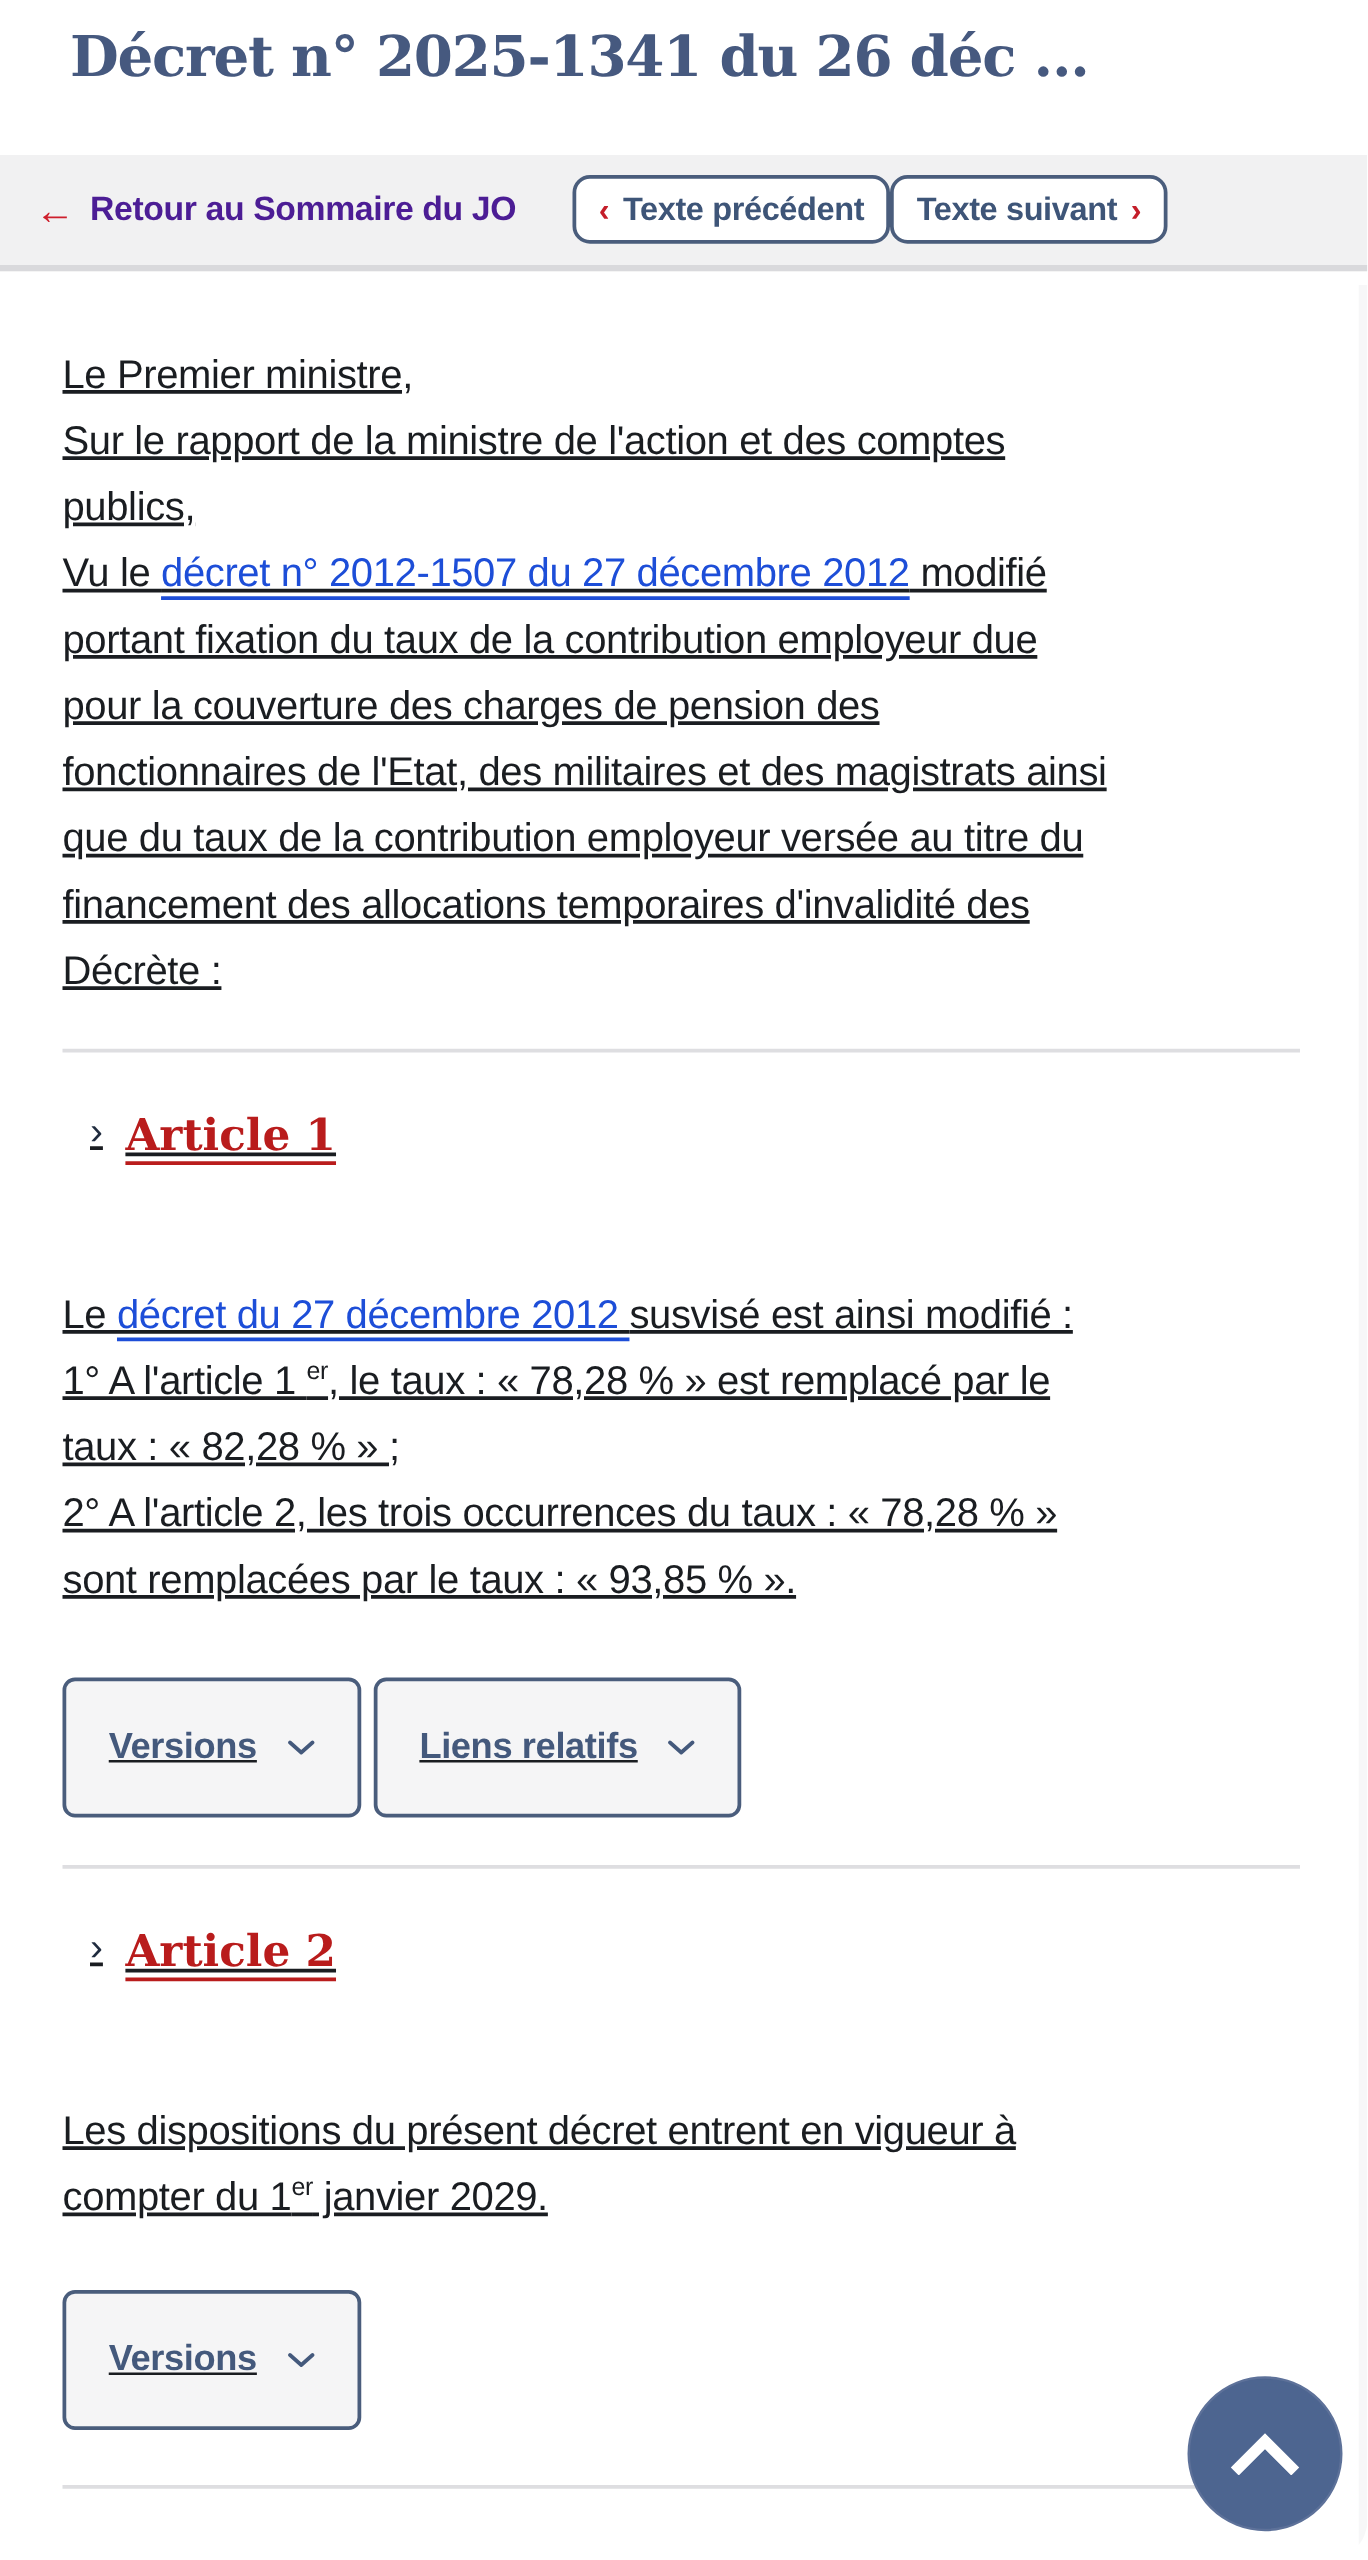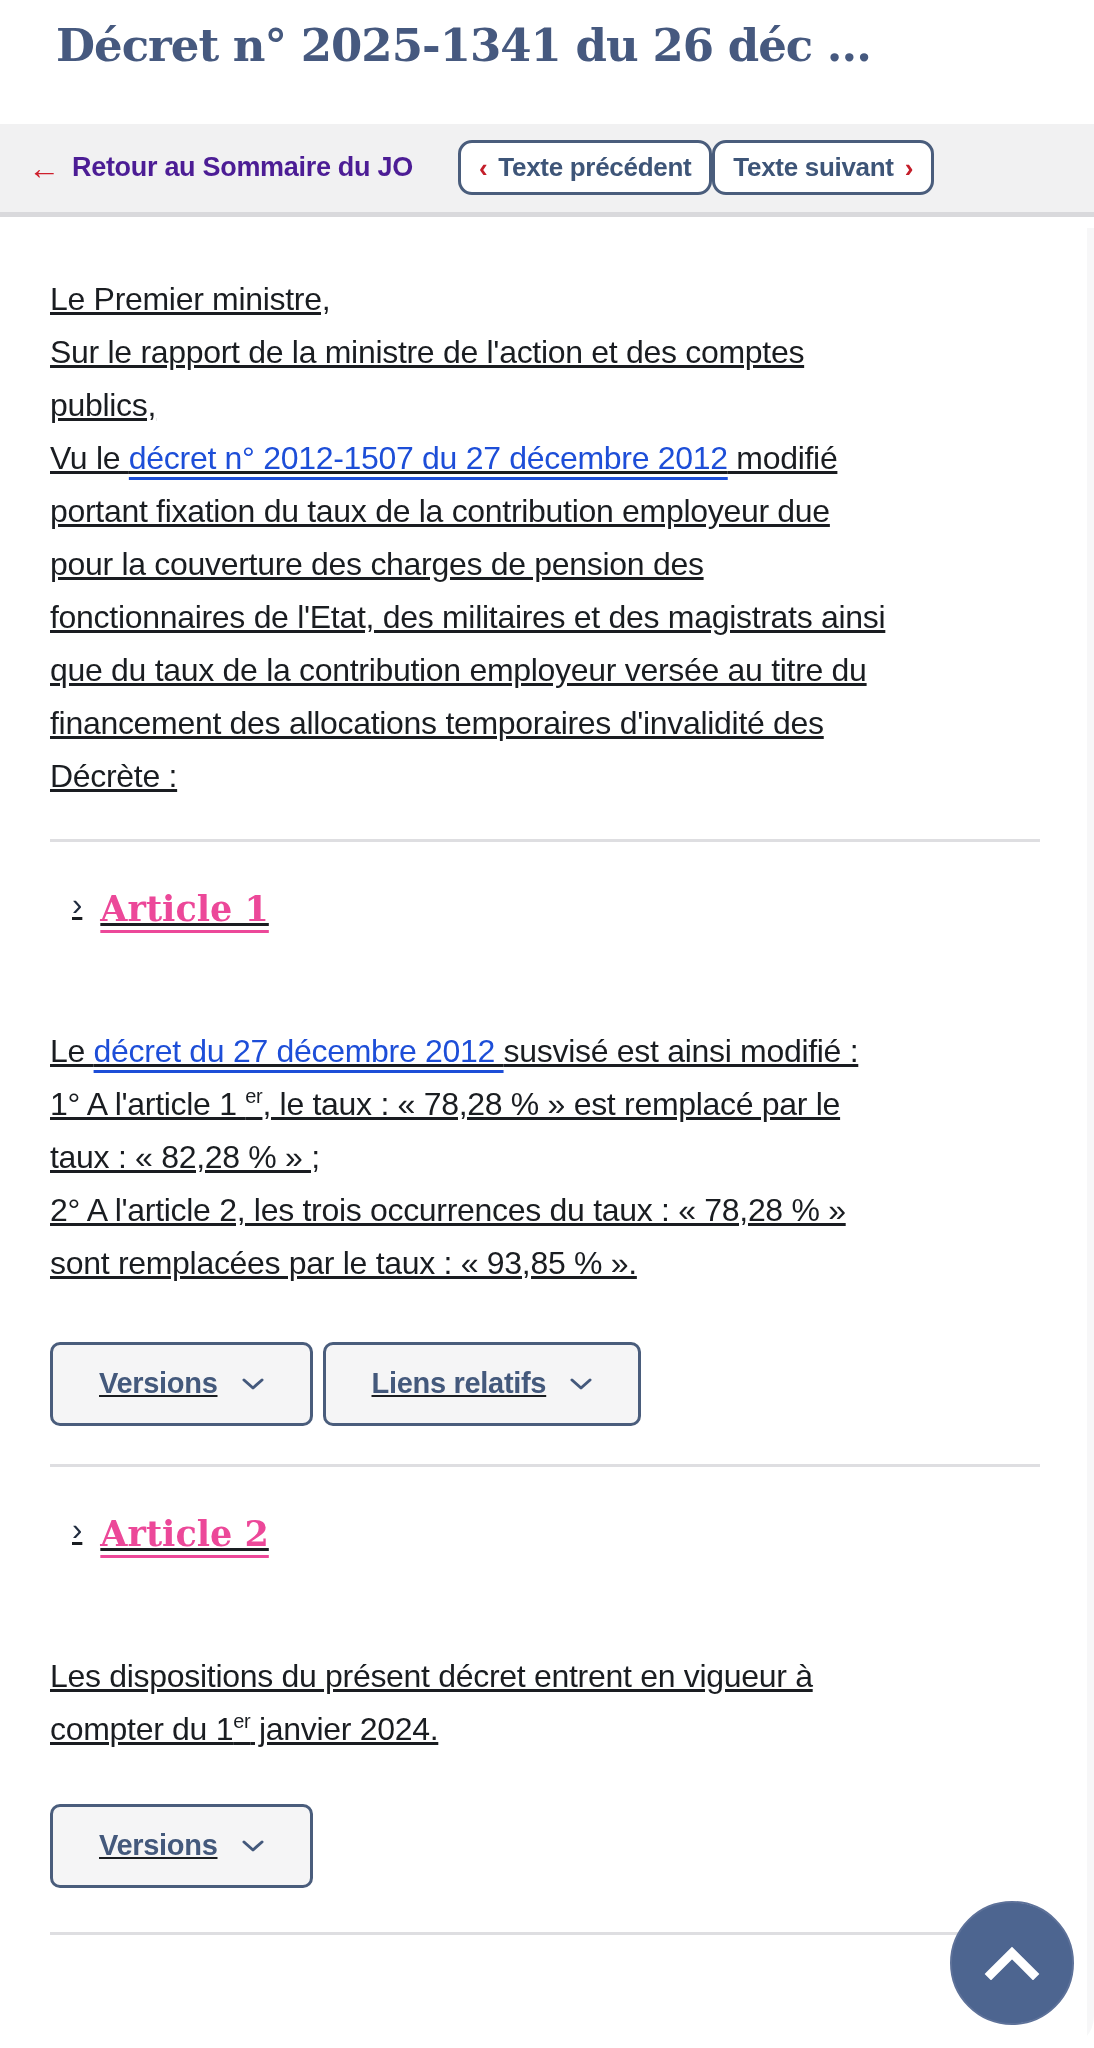--- a/index.html
+++ b/index.html
@@ -49,28 +49,28 @@
 
   .article-head{
     margin:46px 0 0 0;padding-left:22px;display:flex;align-items:center;gap:18px;
     font-family:"DejaVu Serif",serif;font-weight:700;font-size:35px;color:#3f547a;
   }
   .article-head .chev{
     font-family:"Liberation Sans",sans-serif;font-weight:400;font-size:31px;color:#1f2b3e;
     transform:translateY(-3px);
   }
   .article-head a{
-    color:#ec4899;text-decoration:underline;text-decoration-thickness:3px;text-underline-offset:9px;cursor:pointer;
+    color:#b91c1c;text-decoration:underline;text-decoration-thickness:3px;text-underline-offset:9px;cursor:pointer;
   }
   .article-body{margin-top:96px;}
 
   .btn-row{margin-top:52px;display:flex;gap:10px;}
   .dropbtn{
-    display:inline-flex;align-items:center;gap:24px;height:84px;box-sizing:border-box;
-    background:#f5f5f6;border:3px solid #4a5d7c;border-radius:10px;padding:0 46px;
+    display:inline-flex;align-items:center;gap:24px;height:112px;box-sizing:border-box;
+    background:#f5f5f6;border:3px solid #4a5d7c;border-radius:10px;padding:0 34px;
     font-family:"Liberation Sans",sans-serif;font-size:29px;font-weight:700;color:#44597c;
     letter-spacing:-0.3px;cursor:pointer;
   }
   .dropbtn svg{display:block;}
 
   .scrolltop{
     position:absolute;left:950px;top:1901px;width:124px;height:124px;border-radius:50%;
     background:#4d6590;border:2px solid #5d7199;display:flex;align-items:center;justify-content:center;
     cursor:pointer;box-sizing:border-box;z-index:5;
   }
@@ -148,21 +148,21 @@
 
     <hr class="divider d2">
 
     <h2 class="article-head">
       <span class="chev">›</span>
       <a>Article 2</a>
     </h2>
 
     <div class="textblock article-body">
       <p>Les dispositions du présent décret entrent en vigueur à</p>
-      <p><span>compter du 1</span><sup>er</sup><span> janvier 2024.</span></p>
+      <p><span>compter du 1</span><sup>er</sup><span> janvier 2029.</span></p>
     </div>
 
     <div class="btn-row" style="margin-top:48px;">
       <button class="dropbtn">
         <span>Versions</span>
         <span>
             <svg width="22" height="14" viewBox="0 0 22 14">
               <polyline points="2,3 11,11 20,3" fill="none" stroke="#44597c" stroke-width="3" stroke-linecap="round" stroke-linejoin="round"></polyline>
             </svg>
           </span>

